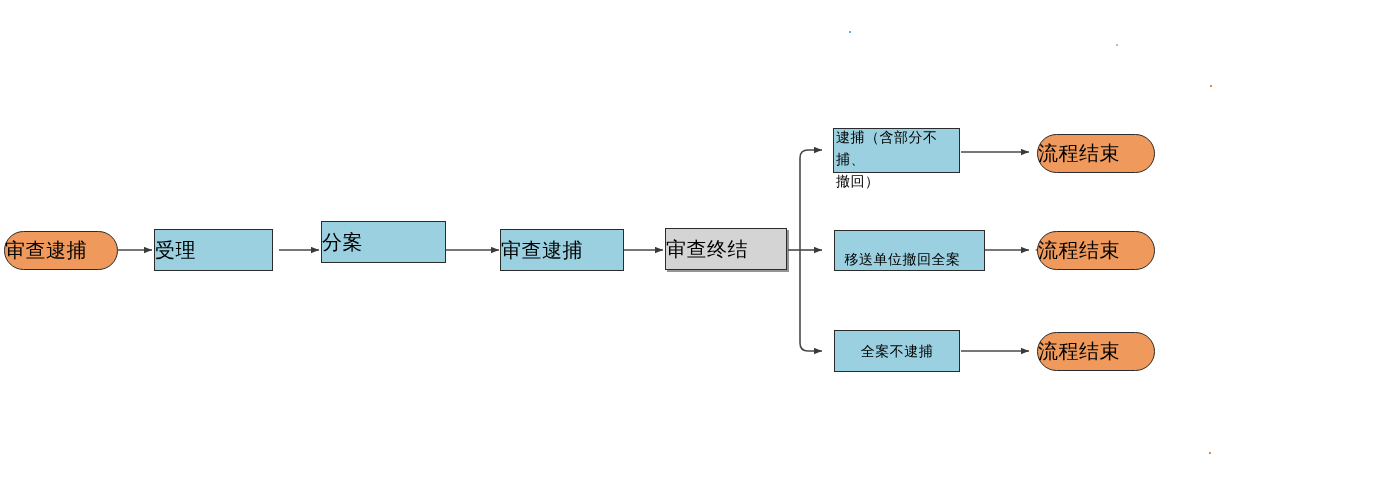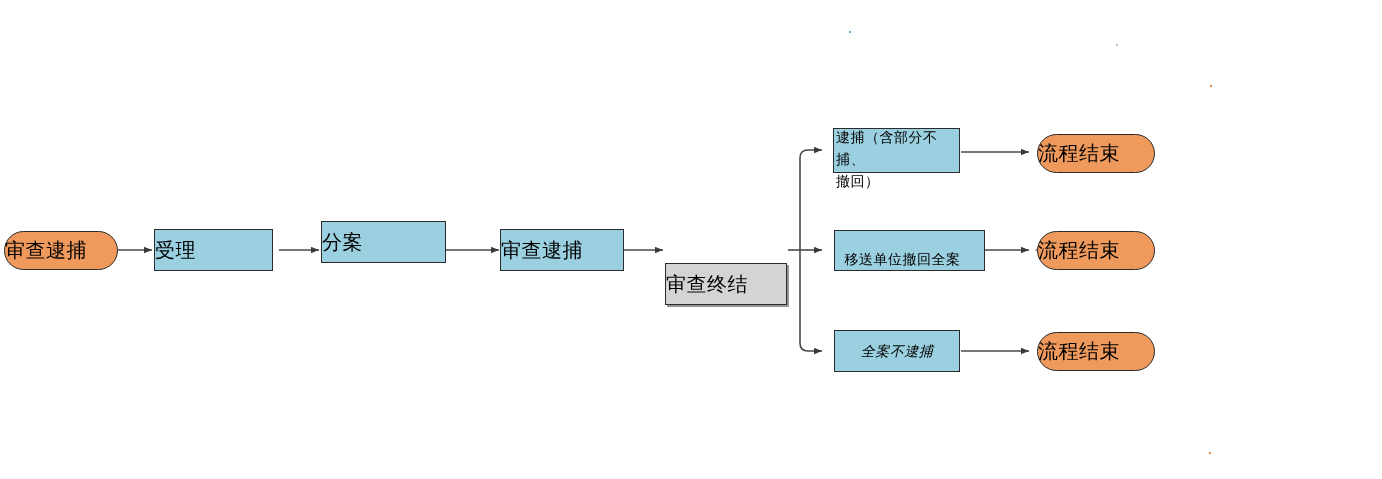--- a/index.html
+++ b/index.html
@@ -43,40 +43,38 @@
     border-radius: 999px;
   }
   .node.process {
     background: #9bd0e0;
     border: 1px solid #2b2b2b;
   }
   .node.process-gray {
     background: #d4d4d4;
     border: 1px solid #2b2b2b;
     box-shadow: 2px 2px 0 rgba(60,60,60,0.55);
-    margin-top: 35px;
   }
   .node.branch {
     background: #9bd0e0;
     border: 1px solid #2b2b2b;
     justify-content: center;
     align-items: center;
     white-space: normal;
     font-size: 14px;
     line-height: 22px;
     padding: 17px 0 0 2px;
   }
   .node.branch .branch-text {
     display: block;
     width: 132px;
   }
   .node.branch-center {
     justify-content: center;
     padding: 12px;
-    font-style: italic;
   }
   .speck {
     position: absolute;
     width: 2px;
     height: 2px;
     z-index: 1;
   }
 </style>
 </head>
 <body>

